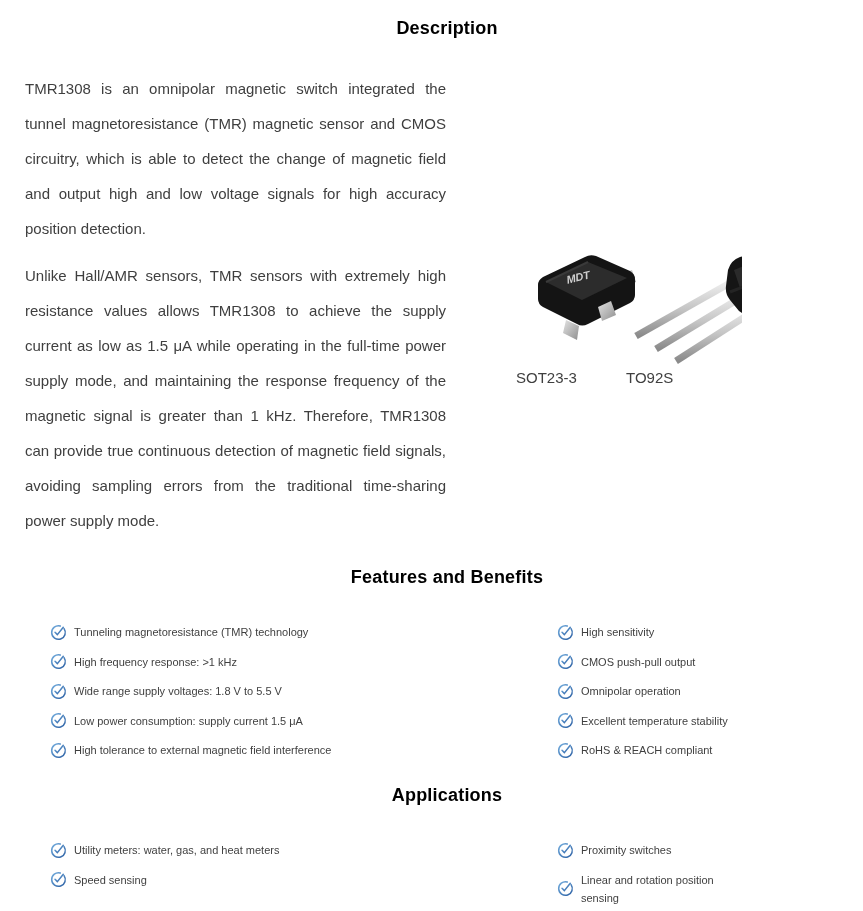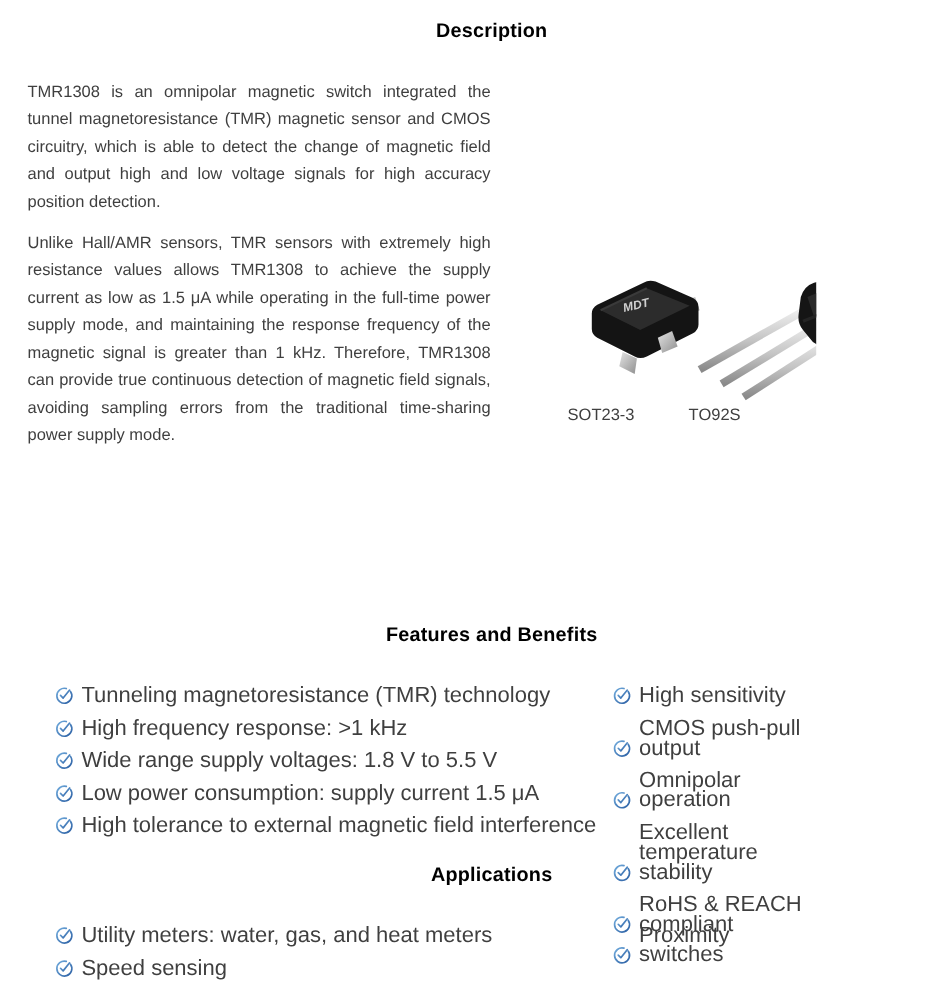--- a/index.html
+++ b/index.html
@@ -22,43 +22,43 @@
     letter-spacing:0.2px;
   }
   #desc-heading{top:18px;}
   #features-heading{top:567px;}
   #applications-heading{top:785px;}
 
   .paragraphs{
     position:absolute;
     left:25px;top:71px;width:421px;
     font-size:15px;
-    line-height:25px;
+    line-height:35px;
     text-align:justify;
     color:#3f3f3f;
   }
   .paragraphs p{margin:0 0 12px 0;}
 
   .pkg-figure{position:absolute;}
   #pkg-sot{left:516px;top:243px;width:142px;height:143px;}
   #pkg-to92{left:626px;top:236px;width:175px;height:150px;}
   .pkg-img{display:block;margin:0 auto;}
   .pkg-label{
     position:absolute;left:0;bottom:0;width:100%;
     text-align:left;font-size:15px;color:#3f3f3f;
   }
 
   ul.check-list{
     list-style:none;margin:0;padding:0;
     position:absolute;
   }
   ul.check-list li{
-    display:flex;align-items:flex-end;
+    display:flex;align-items:center;
     margin:0 0 11.5px 0;
-    font-size:20px;color:#3f3f3f;line-height:18px;
+    font-size:11px;color:#3f3f3f;line-height:18px;
   }
   .ck{
     width:17px;height:17px;flex:0 0 17px;
     margin-right:7px;margin-top:0px;
   }
   #features-left{left:50px;top:623px;}
   #features-right{left:557px;top:623px;}
   #apps-left{left:50px;top:841px;}
   #apps-right{left:557px;top:841px;}
 
@@ -218,15 +218,21 @@
       </li>
   </ul>
 
   <ul class="check-list" id="apps-right">
     <li>
       <svg class="ck">
           <use href="#ic-check"></use>
         </svg>
       <span>Proximity switches</span>
       </li>
+    <li>
+      <svg class="ck">
+          <use href="#ic-check"></use>
+        </svg>
+      <span>Linear and rotation position sensing</span>
+      </li>
   </ul>
 
 </div>
 
 </body></html>

